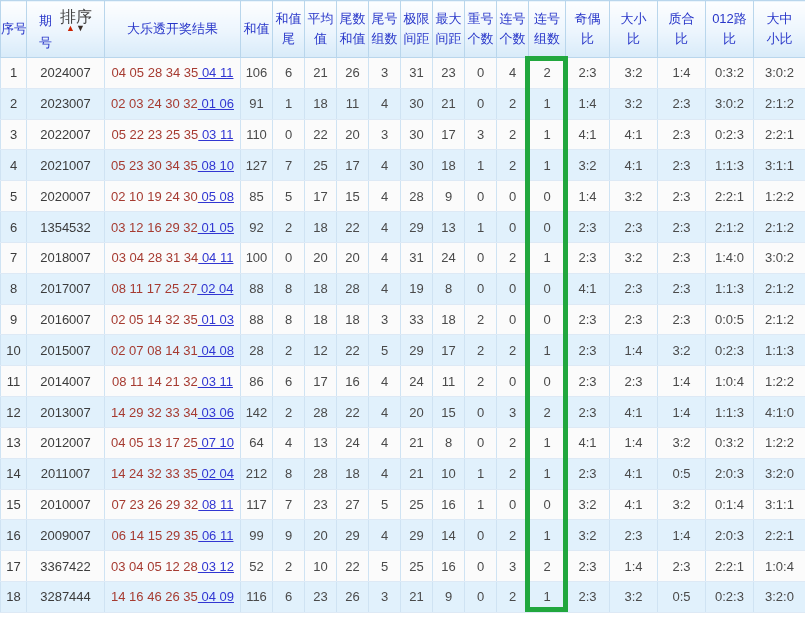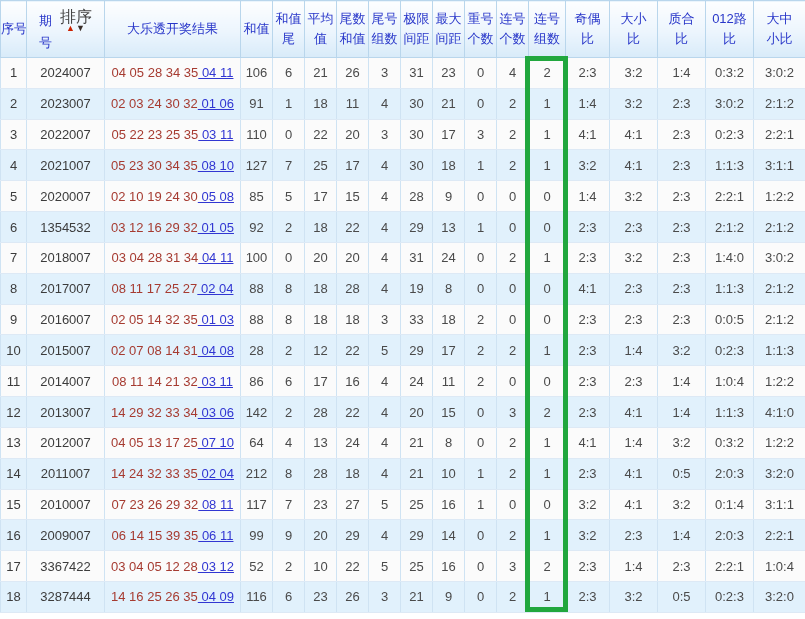--- a/index.html
+++ b/index.html
@@ -459,21 +459,21 @@
           <td class="c-consecGroups">0</td>
           <td class="c-oddEven">3:2</td>
           <td class="c-bigSmall">4:1</td>
           <td class="c-primeComp">3:2</td>
           <td class="c-road012">0:1:4</td>
           <td class="c-bigMidSmall">3:1:1</td>
         </tr>
         <tr class="even">
           <td class="c-seq">16</td>
           <td class="c-period">2009007</td>
-          <td class="c-result"><span class="front">06 14 15 39 35</span><span class="back"> 06 11</span></td>
+          <td class="c-result"><span class="front">06 14 15 29 35</span><span class="back"> 06 11</span></td>
           <td class="c-sum">99</td>
           <td class="c-sumTail">9</td>
           <td class="c-avg">20</td>
           <td class="c-tailSum">29</td>
           <td class="c-tailGroups">4</td>
           <td class="c-limit">29</td>
           <td class="c-maxGap">14</td>
           <td class="c-repeat">0</td>
           <td class="c-consec">2</td>
           <td class="c-consecGroups">1</td>
@@ -499,21 +499,21 @@
           <td class="c-consecGroups">2</td>
           <td class="c-oddEven">2:3</td>
           <td class="c-bigSmall">1:4</td>
           <td class="c-primeComp">2:3</td>
           <td class="c-road012">2:2:1</td>
           <td class="c-bigMidSmall">1:0:4</td>
         </tr>
         <tr class="even">
           <td class="c-seq">18</td>
           <td class="c-period">3287444</td>
-          <td class="c-result"><span class="front">14 16 25 26 35</span><span class="back"> 04 09</span></td>
+          <td class="c-result"><span class="front">14 16 46 26 35</span><span class="back"> 04 09</span></td>
           <td class="c-sum">116</td>
           <td class="c-sumTail">6</td>
           <td class="c-avg">23</td>
           <td class="c-tailSum">26</td>
           <td class="c-tailGroups">3</td>
           <td class="c-limit">21</td>
           <td class="c-maxGap">9</td>
           <td class="c-repeat">0</td>
           <td class="c-consec">2</td>
           <td class="c-consecGroups">1</td>

